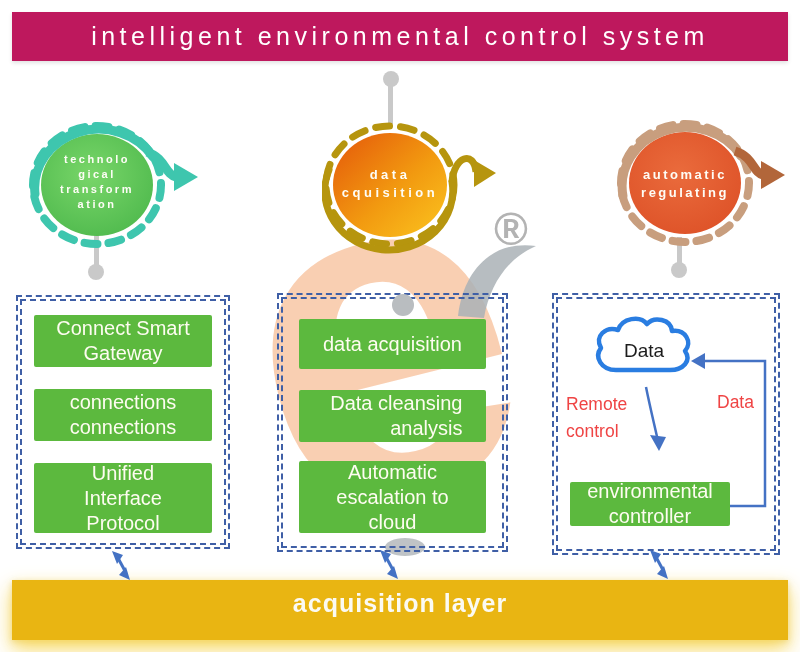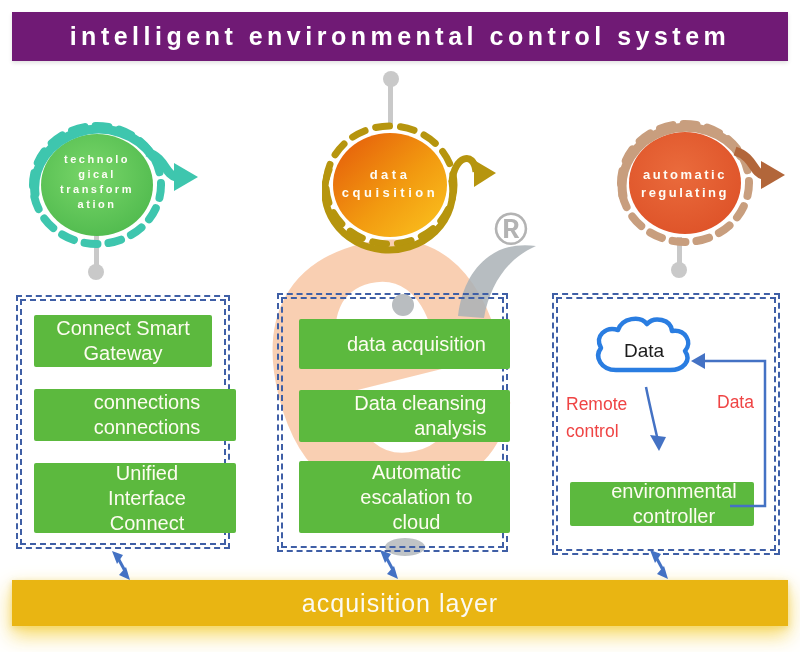--- a/index.html
+++ b/index.html
@@ -1,25 +1,25 @@
 <!DOCTYPE html>
 <html><head>
 <meta charset="utf-8">
 <style>
   html,body{margin:0;padding:0;background:#ffffff;}
   .canvas{position:relative;width:800px;height:652px;background:#ffffff;overflow:hidden;
           font-family:"Liberation Sans", sans-serif;}
   .abs{position:absolute;}
 
   
-  .header-bar{left:12px;top:12px;width:776px;height:49px;background:#701a75;
-              color:#ffffff;font-weight:bold;font-size:25px;letter-spacing:4.5px;
+  .header-bar{left:12px;top:12px;width:776px;height:49px;background:#be185d;
+              color:#ffffff;font-weight:normal;font-size:25px;letter-spacing:4.5px;
               text-align:center;line-height:49px;box-shadow:0 2px 4px rgba(0,0,0,.12);}
-  .footer-bar{left:12px;top:580px;width:776px;height:46px;background:#e9b512;
-              color:#fbfaf3;font-weight:normal;font-size:25px;letter-spacing:1px;
+  .footer-bar{left:12px;top:580px;width:776px;height:60px;background:#e9b512;
+              color:#fbfaf3;font-weight:bold;font-size:25px;letter-spacing:1px;
               text-align:center;line-height:46px;
               box-shadow:0 9px 20px rgba(247,214,87,.95),0 2px 6px rgba(210,170,30,.4);}
 
   
   .wm-e{left:248px;top:98px;font-size:470px;line-height:1;font-weight:bold;
         color:#f8c4a0;opacity:.8;transform:rotate(-14deg);pointer-events:none;z-index:1;}
   .wm-fin{left:450px;top:232px;z-index:1;}
   .wm-blob{left:385px;top:538px;width:40px;height:18px;border-radius:50%;
            background:#b4b8bc;opacity:.85;z-index:1;}
   .registered{left:494px;top:202px;font-size:46px;font-weight:bold;color:#b3b3b3;z-index:1;}
@@ -35,21 +35,21 @@
   .gdot{border-radius:50%;background:#c9c9c9;z-index:3;}
 
   
   .dashed-box{border:2px dashed #3f5fa6;z-index:2;}
   .dashed-box .inner{position:absolute;left:2px;top:2px;right:2px;bottom:2px;
                      border:2px dashed #3f5fa6;}
 
   
   .step-btn{background:#5cb93e;border-radius:2px;color:#fdfcf0;font-size:20px;
             line-height:25px;text-align:center;display:flex;align-items:center;
-            justify-content:center;z-index:3;padding-left:24px;}
+            justify-content:center;z-index:3;}
 
   
   .panel-label{color:#ef4444;font-size:17.5px;line-height:27px;z-index:4;}
   .cloud-label{color:#1c1c1c;font-size:19px;text-align:center;z-index:5;}
 
   .arrow-svg{z-index:4;}
 </style>
 </head>
 <body>
 
@@ -131,21 +131,21 @@
 
   <div class="abs dashed-box" style="left:16px;top:295px;width:210px;height:250px;">
     <div class="inner"></div>
     <div class="abs step-btn" style="left:16px;top:18px;width:178px;height:52px;padding:0;">
       <span style="max-width:142px;">Connect Smart Gateway</span>
     </div>
     <div class="abs step-btn" style="left:16px;top:92px;width:178px;height:52px;">
       <span style="max-width:142px;">connections connections</span>
     </div>
     <div class="abs step-btn" style="left:16px;top:166px;width:178px;height:70px;">
-      <span style="max-width:92px;">Unified Interface Connect</span>
+      <span style="max-width:92px;">Unified Interface Protocol</span>
     </div>
   </div>
 
   <div class="abs dashed-box" style="left:277px;top:293px;width:227px;height:255px;">
     <div class="inner"></div>
     <div class="abs step-btn" style="left:20px;top:24px;width:187px;height:50px;">
       <span style="max-width:176px;">data acquisition</span>
     </div>
     <div class="abs step-btn" style="left:20px;top:95px;width:187px;height:52px;">
       <span style="max-width:140px;text-align:right;">Data cleansing analysis</span>

